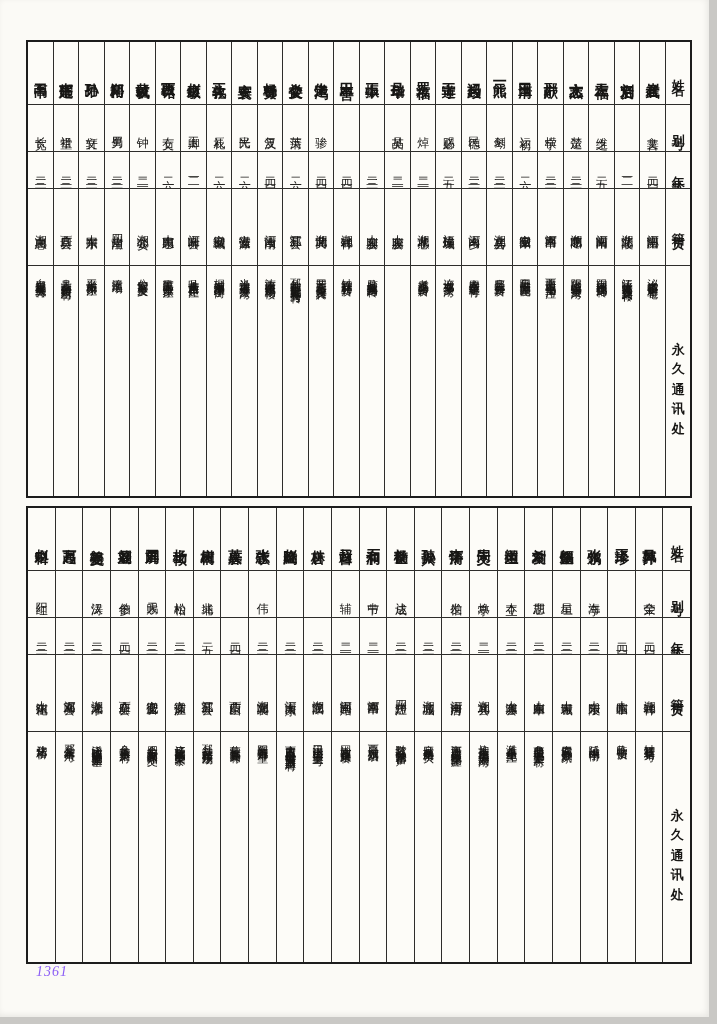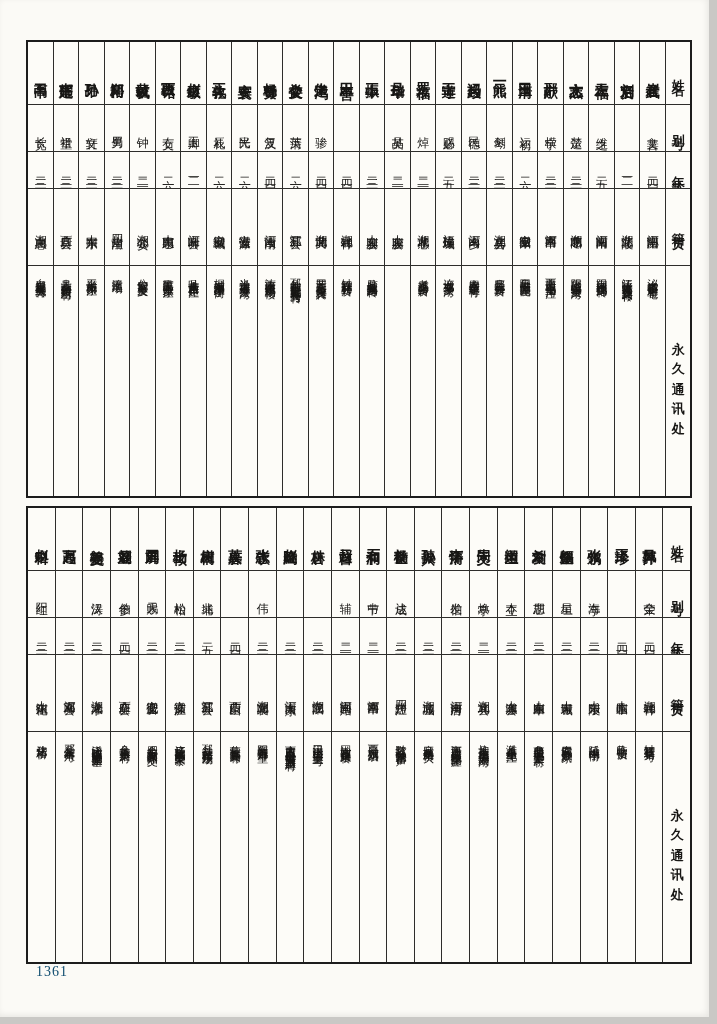--- a/index.html
+++ b/index.html
@@ -45,22 +45,23 @@
   .vtop    { top:4px; transform:translateX(-50%); }
   .name-text  { font-size:14px; font-weight:700; letter-spacing:1px; }
   .alias-text { font-size:12px; letter-spacing:1px; }
   .age-text   { font-size:12px; letter-spacing:2px; }
   .native-text{ font-size:12px; letter-spacing:1px; }
   .addr-text  { font-size:11px; letter-spacing:1px; line-height:1.18; max-height:calc(100% - 8px); }
   .hdr-text   { font-size:13px; font-weight:700; letter-spacing:4px; }
   .hdr-addr-text { font-size:13px; font-weight:700; letter-spacing:20px; }
   .page-number {
     position:absolute; left:36px; top:964px;
-    font-size:14px; color:#0c4a6e; letter-spacing:1px;
+    font-size:14px; color:#8b5cf6; letter-spacing:1px;
     font-family:"Liberation Serif","DejaVu Serif",serif;
+    font-style:italic;
   }
 </style>
 </head>
 <body>
 
 <div class="scan">
   <div class="page">
 
     <div class="roster roster-top">
       <div class="col">

